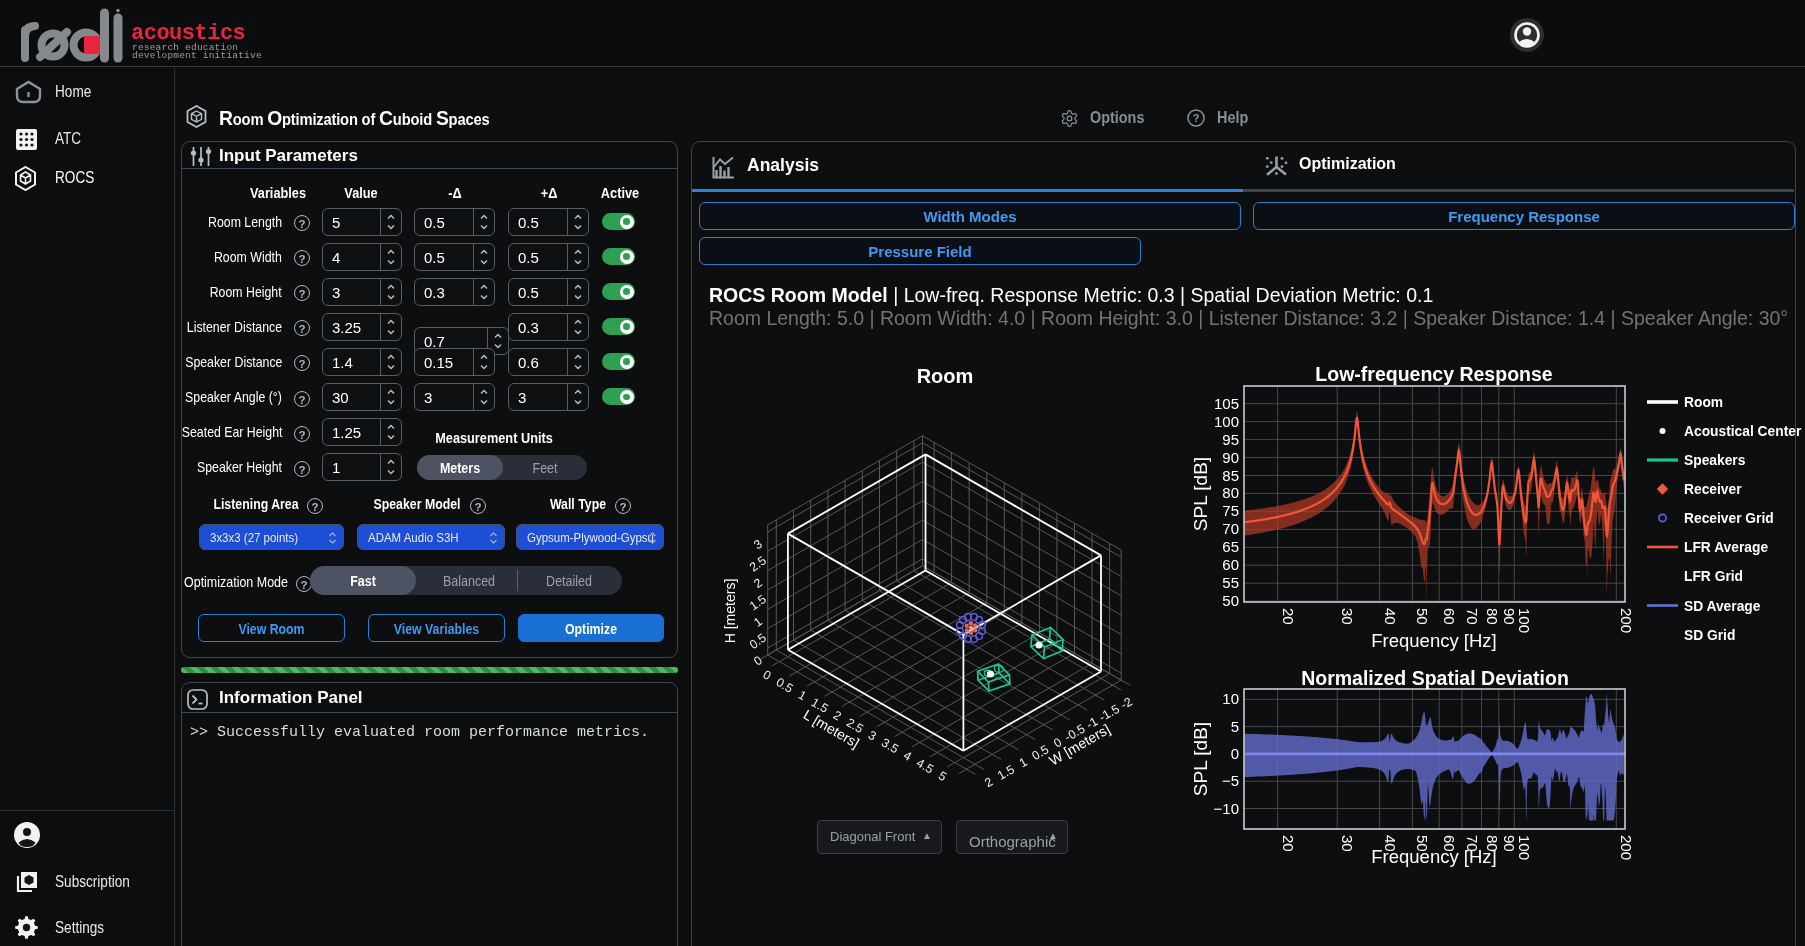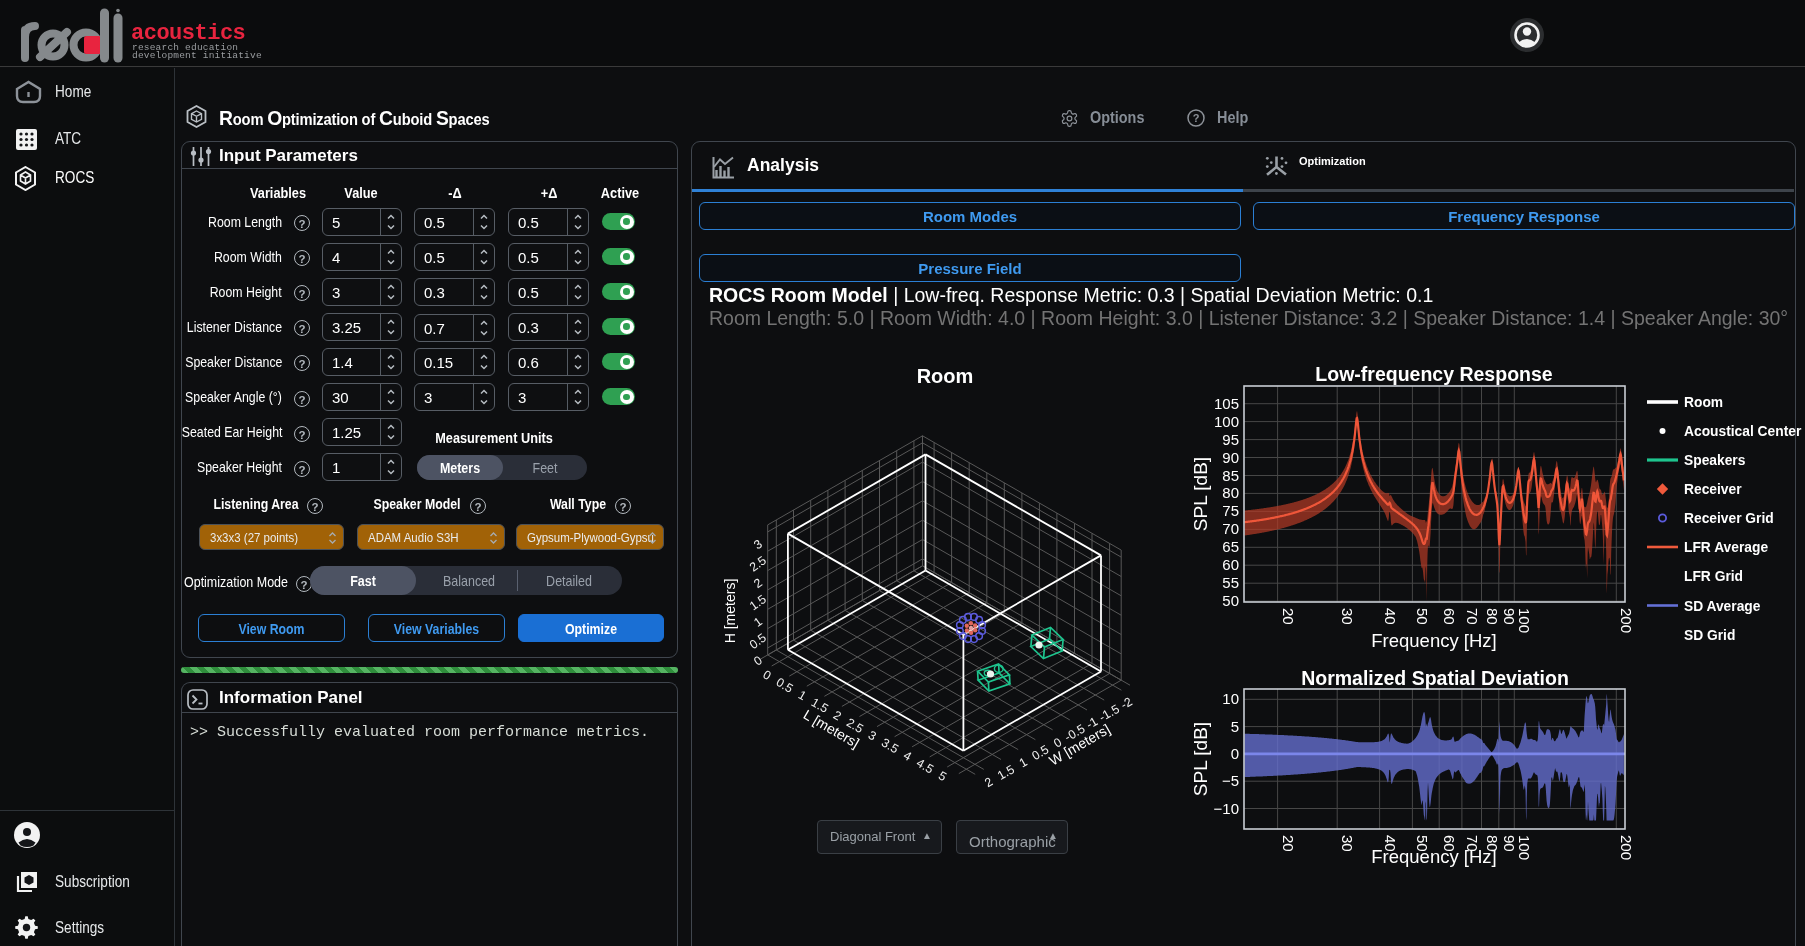--- a/index.html
+++ b/index.html
@@ -16,21 +16,21 @@
 .inp{position:absolute;height:28px;background:#0e0f11;border:1.2px solid #575d65;border-radius:6px;}
 .inp .v{position:absolute;left:9px;top:5px;font-size:15px;color:#fff;}
 .inp .sp{position:absolute;right:0;top:0;width:21px;height:100%;border-left:1.2px solid #555c64;}
 .inp .sp svg{position:absolute;left:3px;}
 .tog{position:absolute;width:33px;height:17px;border-radius:9px;background:#2fa052;}
 .tog .kn{position:absolute;right:1.5px;top:1.5px;width:14px;height:14px;border-radius:50%;background:#fff;}
 .tog .kn:after{content:"";position:absolute;left:3.8px;top:3.8px;width:6.4px;height:6.4px;border-radius:50%;background:#2fa052;}
 .seg{position:absolute;background:#2a2e38;border-radius:14.5px;}
 .seg .on{position:absolute;top:0;height:100%;background:#4d5363;border-radius:14.5px;}
 .seg .tx{position:absolute;top:50%;transform:translate(-50%,-50%) scaleX(0.86);font-size:14.5px;font-weight:bold;white-space:nowrap;}
-.selbox{position:absolute;height:26px;background:#a16207;border:1.2px solid #4b5158;border-radius:6px;overflow:hidden;}
+.selbox{position:absolute;height:26px;background:#1d4ed8;border:1.2px solid #4b5158;border-radius:6px;overflow:hidden;}
 .selbox .v{position:absolute;left:10px;top:5px;font-size:13.5px;color:#e9ebed;white-space:nowrap;transform:scaleX(0.85);transform-origin:0 50%;}
 .selbox svg{position:absolute;right:5px;top:5px;}
 .btn{position:absolute;height:28px;border:1.6px solid #2b7fd4;border-radius:6px;
  font-size:15px;font-weight:bold;color:#3f9af0;text-align:center;}
 .btn span{position:absolute;left:0;right:0;top:50%;transform:translateY(-50%) scaleX(0.82);}
 .btn2{background:#0b0f15;}
 .btn2 span{transform:translateY(-50%) scaleX(1);}
 </style></head>
 <body>
 <div id="header">
@@ -265,21 +265,21 @@
       <span class="v">3.25</span>
       <span class="sp">
         <svg style="top:4px" width="14" height="8" viewBox="0 0 14 8">
           <path d="M4 5.5 L7 2.5 L10 5.5" stroke="#b6bcc2" stroke-width="1.5" fill="none"></path>
         </svg>
         <svg style="bottom:4px;top:auto;" width="14" height="8" viewBox="0 0 14 8">
           <path d="M4 2.5 L7 5.5 L10 2.5" stroke="#b6bcc2" stroke-width="1.5" fill="none"></path>
         </svg>
       </span>
     </div>
-    <div class="inp" style="left:232px;top:172px;width:81px;">
+    <div class="inp" style="left:232px;top:185px;width:95px;">
       <span class="v">0.7</span>
       <span class="sp">
         <svg style="top:4px" width="14" height="8" viewBox="0 0 14 8">
           <path d="M4 5.5 L7 2.5 L10 5.5" stroke="#b6bcc2" stroke-width="1.5" fill="none"></path>
         </svg>
         <svg style="bottom:4px;top:auto;" width="14" height="8" viewBox="0 0 14 8">
           <path d="M4 2.5 L7 5.5 L10 2.5" stroke="#b6bcc2" stroke-width="1.5" fill="none"></path>
         </svg>
       </span>
     </div>
@@ -472,30 +472,30 @@
       <g fill="#9aa0a6">
         <circle cx="2.3" cy="4.3" r="1.4"></circle>
         <circle cx="6.3" cy="8.6" r="1.4"></circle>
         <circle cx="2.3" cy="12.6" r="1.4"></circle>
         <circle cx="17" cy="4.4" r="1.4"></circle>
         <circle cx="21" cy="8.8" r="1.4"></circle>
         <circle cx="17" cy="12.6" r="1.4"></circle>
         <circle cx="11.4" cy="19.5" r="1.4"></circle>
       </g>
     </svg>
-    <div class="abs" style="left:607px;top:13px;font-size:11px;font-weight:bold;">Optimization</div>
+    <div class="abs" style="left:607px;top:13px;font-size:16px;font-weight:bold;">Optimization</div>
     <div class="abs" style="left:0px;top:47px;width:551px;height:2.5px;background:#2f81d6;"></div>
     <div class="abs" style="left:551px;top:47px;width:551px;height:2.5px;background:#3e444b;"></div>
     <div class="btn btn2" style="left:7px;top:60px;width:542px;">
-      <span>Room Modes</span>
+      <span>Width Modes</span>
     </div>
     <div class="btn btn2" style="left:561px;top:60px;width:542px;">
       <span>Frequency Response</span>
     </div>
-    <div class="btn btn2" style="left:7px;top:95px;width:542px;margin-top:17px;">
+    <div class="btn btn2" style="left:7px;top:95px;width:442px;">
       <span>Pressure Field</span>
     </div>
     <div class="abs" style="left:17px;top:142px;font-size:19.5px;color:#fff;white-space:nowrap;"><b>ROCS Room Model</b> | Low-freq. Response Metric: 0.3 | Spatial Deviation Metric: 0.1</div>
     <div class="abs" style="left:17px;top:165px;font-size:19.5px;color:#737373;white-space:nowrap;">Room Length: 5.0 | Room Width: 4.0 | Room Height: 3.0 | Listener Distance: 3.2 | Speaker Distance: 1.4 | Speaker Angle: 30°</div>
     <div class="abs" style="left:125px;top:678px;width:125px;height:34px;background:#17191d;border:1px solid #3a3f45;border-radius:4px;">
       <span class="abs" style="left:12px;top:8px;font-size:13px;color:#9aa0a6;">Diagonal Front</span>
       <span class="abs" style="right:9px;top:9px;font-size:10px;color:#9aa0a6;">▲</span>
     </div>
     <div class="abs" style="left:264px;top:678px;width:112px;height:34px;background:#17191d;border:1px solid #3a3f45;border-radius:4px;">
       <span class="abs" style="left:12px;top:12px;font-size:15px;color:#9aa0a6;text-align:right;">Orthographic</span>

